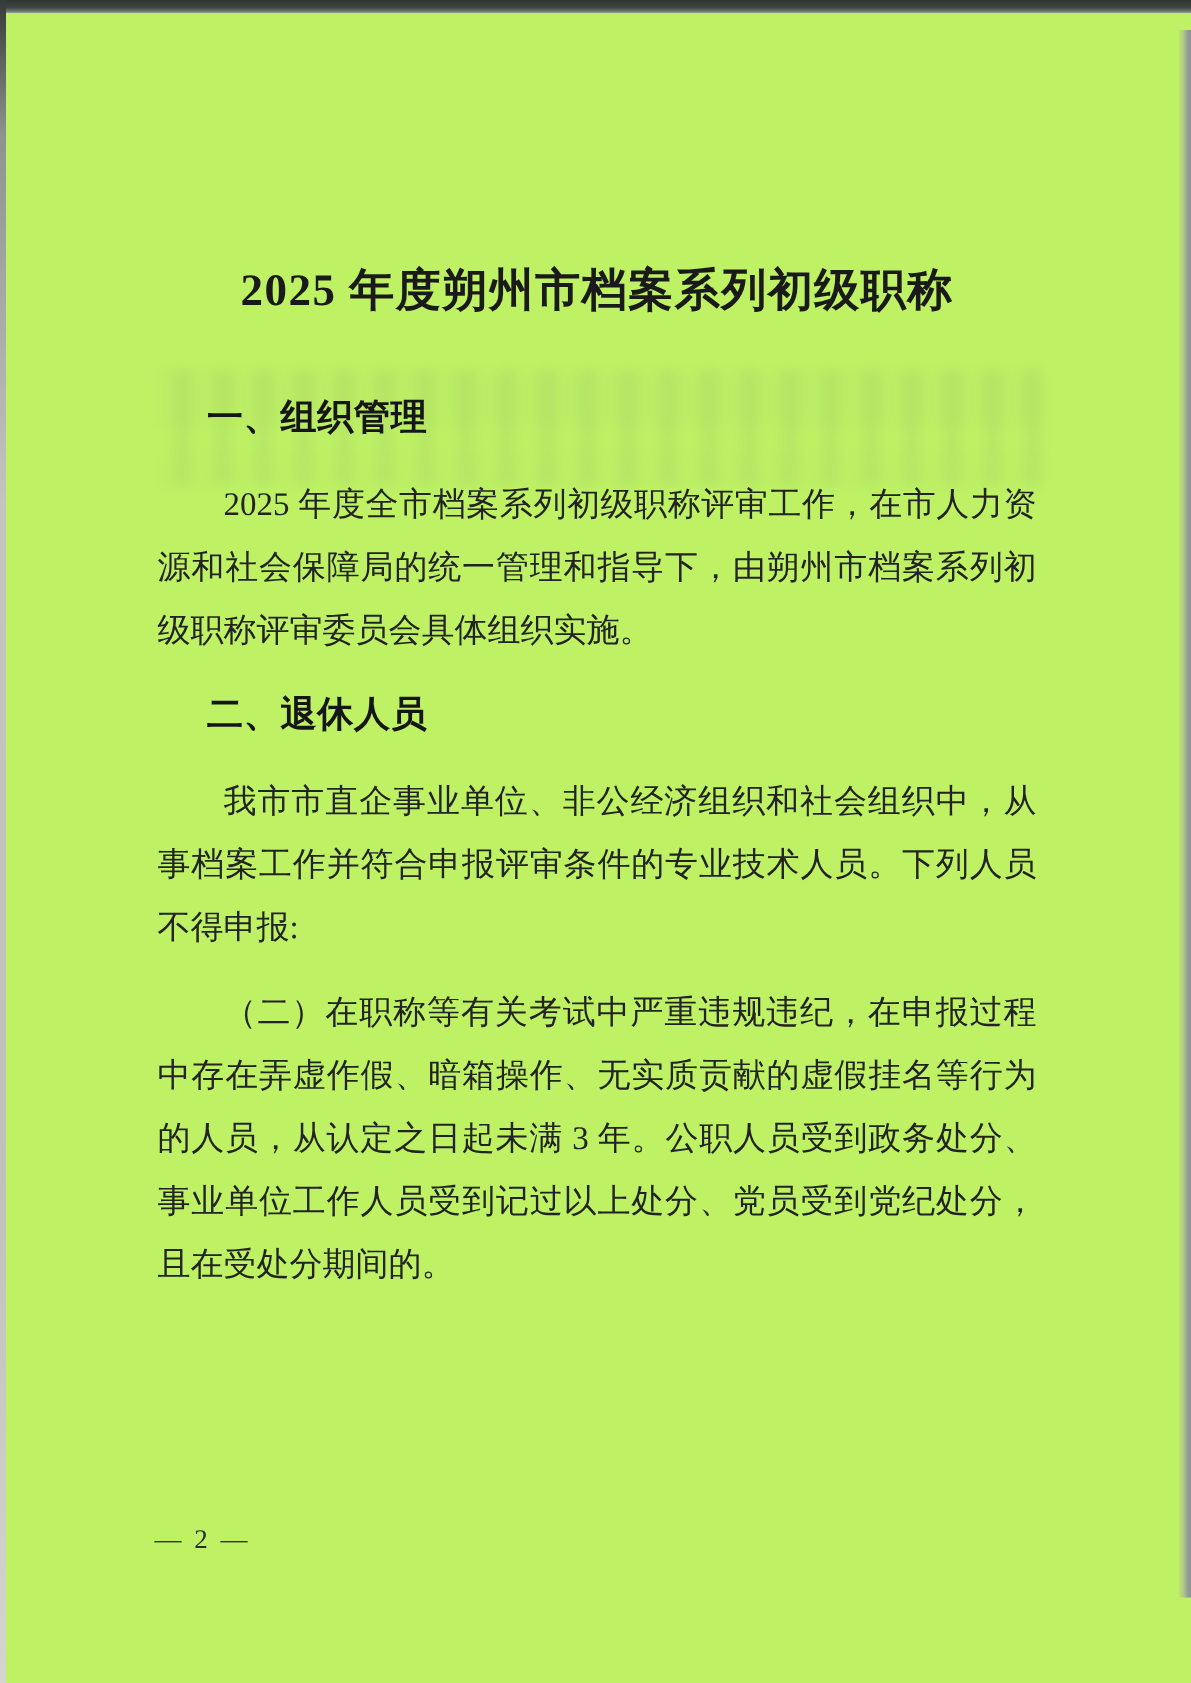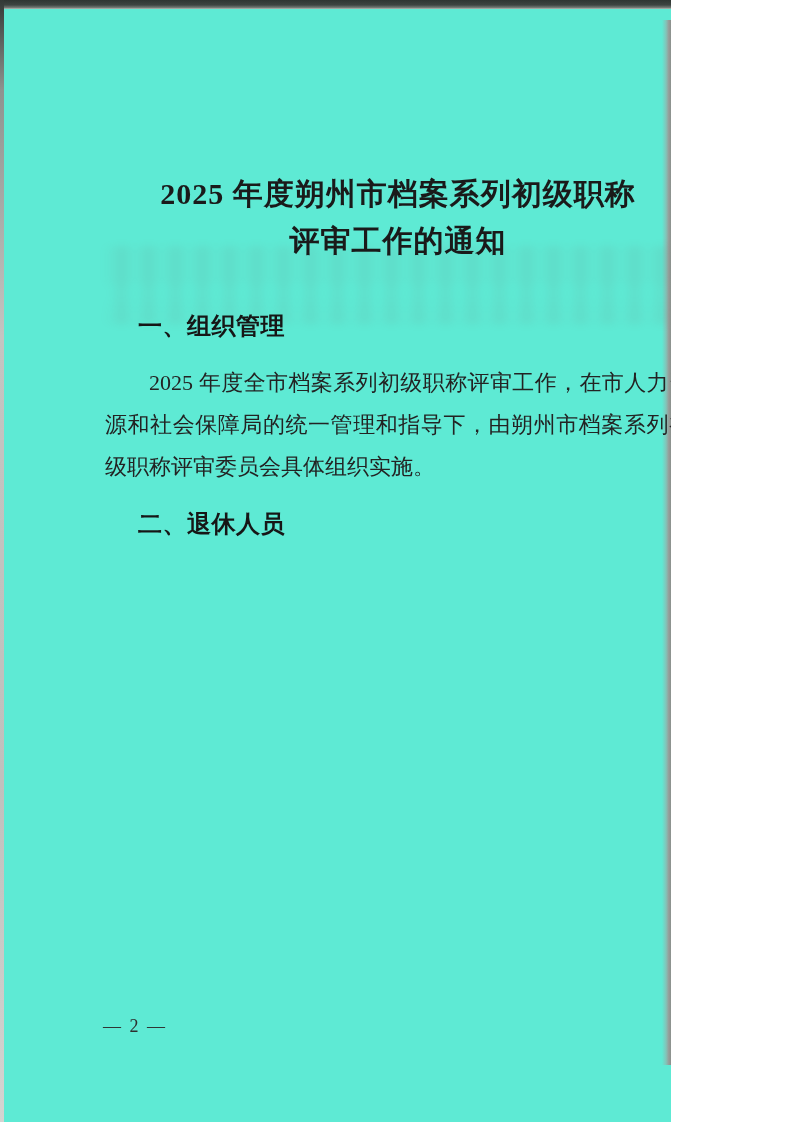--- a/index.html
+++ b/index.html
@@ -2,23 +2,23 @@
 <html><head>
 <meta charset="utf-8">
 <style>
   html, body {
     margin: 0;
     padding: 0;
     background: #ffffff;
   }
   .page {
     position: relative;
-    width: 671px;
+    width: 794px;
     height: 1122px;
-    background: #5eead4;
+    background: #bef264;
     overflow: hidden;
     font-family: "Liberation Serif", serif;
     color: #212121;
   }
   
   .edge-top {
     position: absolute;
     top: 0; left: 0;
     width: 100%; height: 9px;
     background: linear-gradient(180deg, #2e3532 0%, #3d4441 55%, #7d847f 90%, #c9ccc8 100%);
@@ -101,25 +101,26 @@
 
 <div class="page">
   <div class="edge-top"></div>
   <div class="edge-left"></div>
   <div class="edge-right"></div>
   <div class="ghost"></div>
 
   <div class="doc">
     <h1 class="title">
       <span class="title-line">2025 年度朔州市档案系列初级职称</span>
-      <span class="title-line">评审工作的通知</span>
     </h1>
 
     <div class="flow">
       <h2 class="heading">一、组织管理</h2>
       <p class="para">2025 年度全市档案系列初级职称评审工作，在市人力资源和社会保障局的统一管理和指导下，由朔州市档案系列初级职称评审委员会具体组织实施。</p>
 
       <h2 class="heading">二、退休人员</h2>
+      <p class="para">我市市直企事业单位、非公经济组织和社会组织中，从事档案工作并符合申报评审条件的专业技术人员。下列人员不得申报:</p>
+      <p class="para">（二）在职称等有关考试中严重违规违纪，在申报过程中存在弄虚作假、暗箱操作、无实质贡献的虚假挂名等行为的人员，从认定之日起未满 3 年。公职人员受到政务处分、事业单位工作人员受到记过以上处分、党员受到党纪处分，且在受处分期间的。</p>
     </div>
   </div>
 
   <div class="page-number">— 2 —</div>
 </div>
 
 </body></html>

